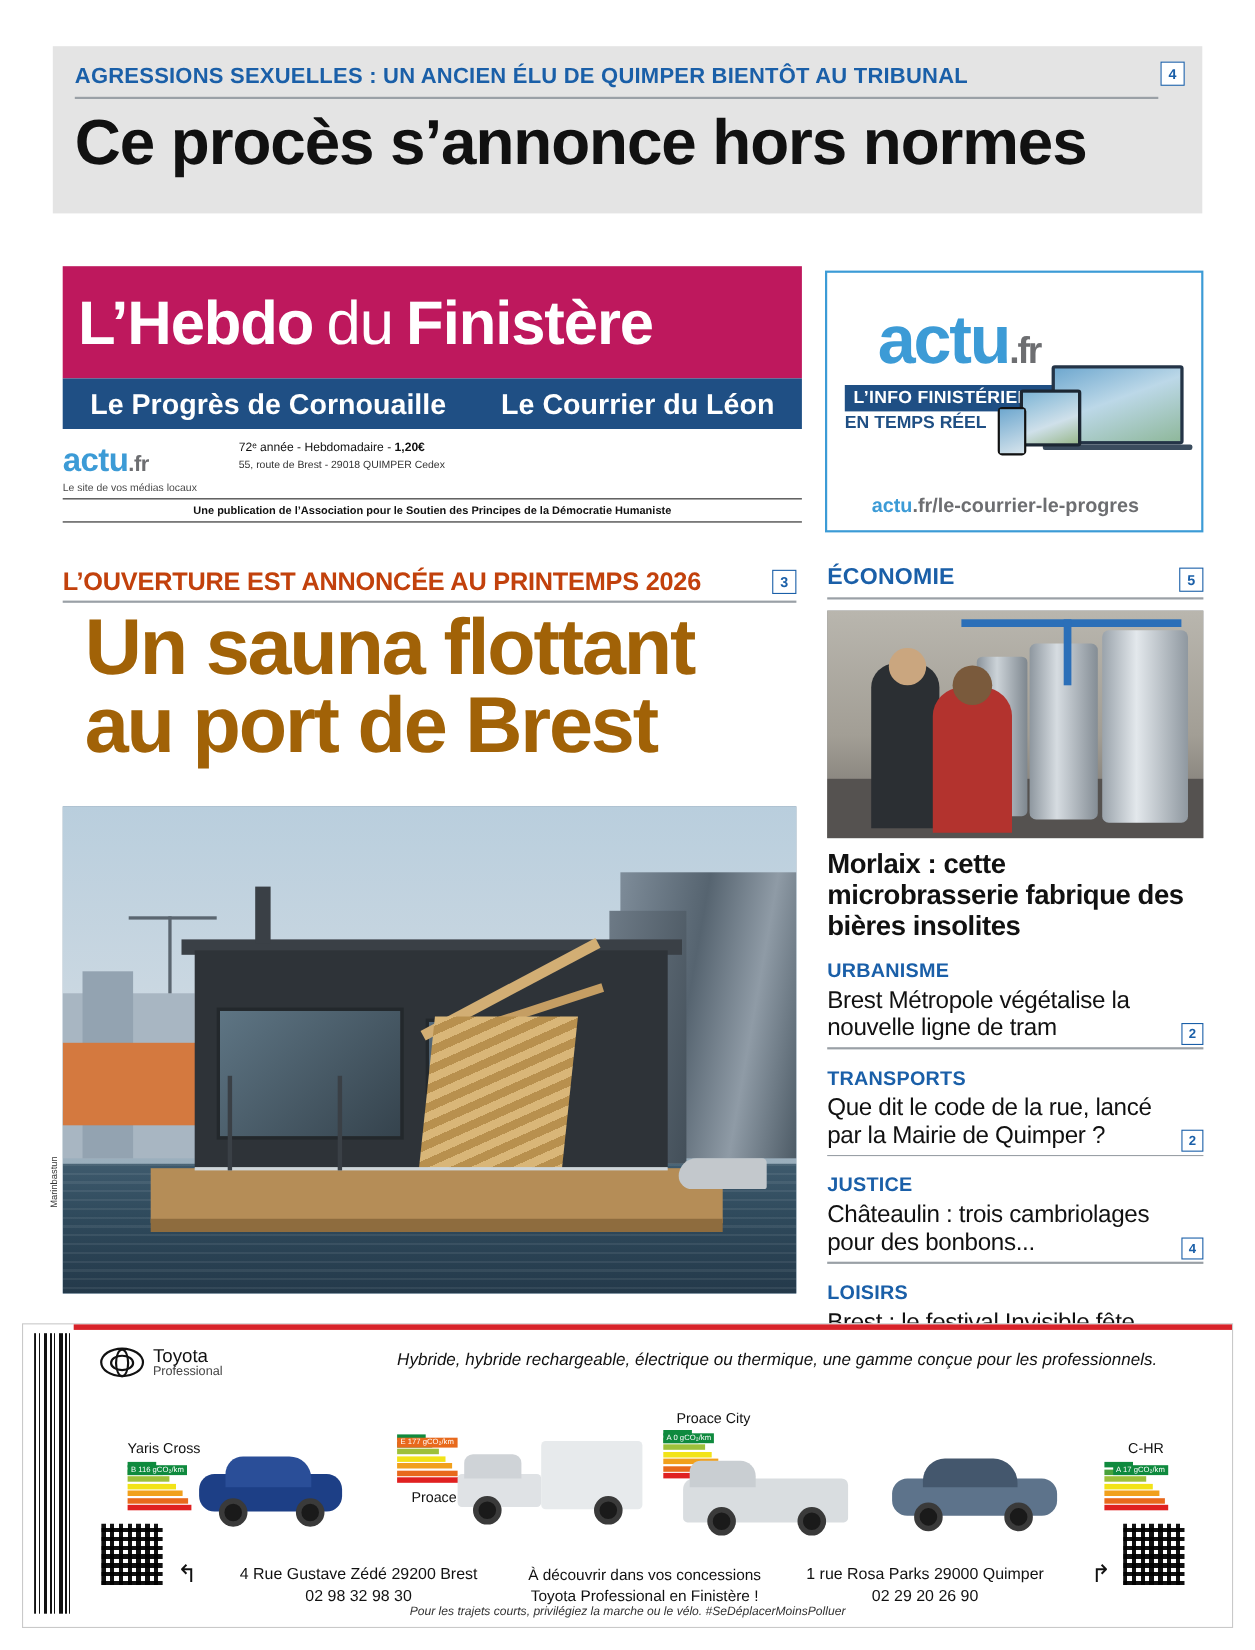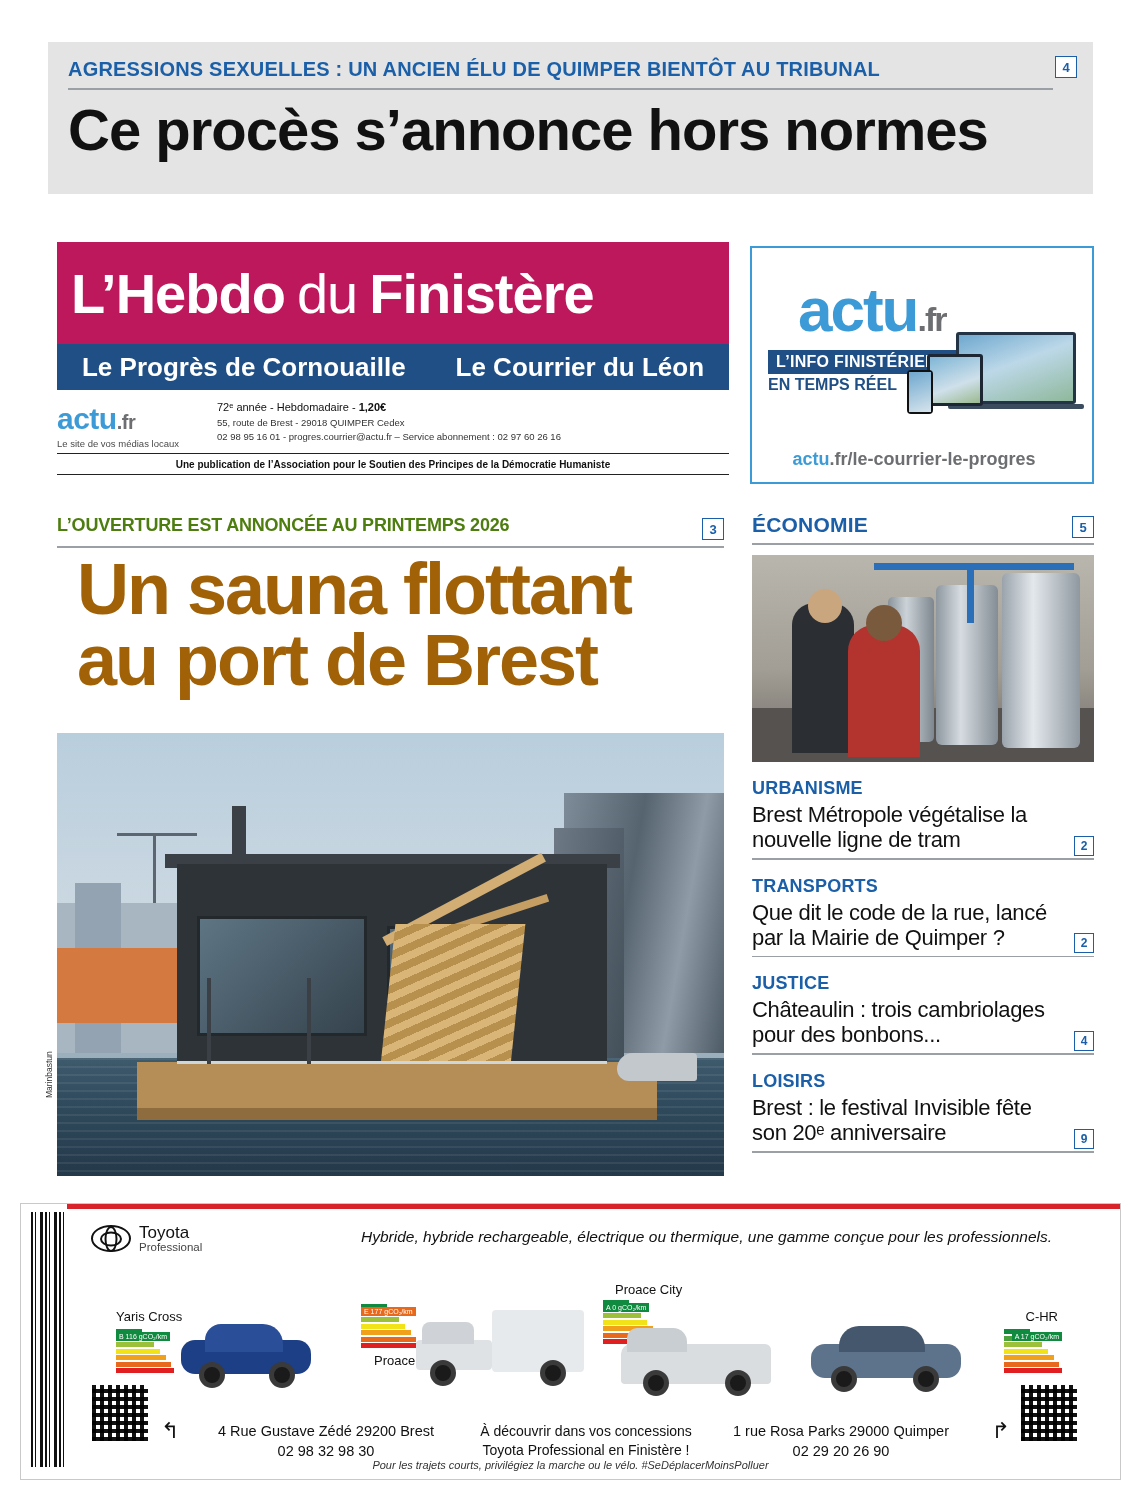--- a/index.html
+++ b/index.html
@@ -89,21 +89,21 @@
   .dev-phone .scr { width:100%; height:100%; background:linear-gradient(160deg,#6fa8cf,#d6e4ec); }
   .actubox .foot {
     position:absolute; left:0; right:16px; bottom:12px; text-align:center;
     font-size:18px; color:#6d6e71; font-weight:bold;
   }
   .actubox .foot .a { color:#3c9bd6; }
 
   
   .lead-kicker {
     position:absolute; left:57px; top:515px; width:600px;
-    color:#4d7c0f; font-size:18px; font-weight:bold; letter-spacing:-0.2px;
+    color:#c2410c; font-size:23px; font-weight:bold; letter-spacing:-0.2px;
   }
   .lead-page {
     position:absolute; left:702px; top:518px; width:22px; height:22px;
     border:1px solid #1a5fa8; color:#1a5fa8; font-size:13px; font-weight:bold;
     display:flex; align-items:center; justify-content:center;
   }
   .lead-rule { position:absolute; left:57px; top:546px; width:667px; height:2px; background:#9aa0a6;}
   .lead-title {
     position:absolute; left:57px; top:554px; width:680px;
     font-size:72px; font-weight:bold; color:#a16207; line-height:0.98; letter-spacing:-2px;margin-left:20px;
@@ -254,21 +254,20 @@
       <span>Le Courrier du Léon</span>
     </div>
     <div class="mast-info">
       <div class="mast-logo">
         <div class="actu"><span>actu</span><span class="dot">.fr</span></div>
         <div class="tag">Le site de vos médias locaux</div>
       </div>
       <div class="mast-meta">
         <div class="l2"><span>72ᵉ année - Hebdomadaire - </span><b>1,20€</b></div>
         <div class="small">55, route de Brest - 29018 QUIMPER Cedex</div>
-        <div class="small">02 98 95 16 01 - progres.courrier@actu.fr – Service abonnement : 02 97 60 26 16</div>
       </div>
     </div>
     <div class="mast-assoc">Une publication de l’Association pour le Soutien des Principes de la Démocratie Humaniste</div>
   </div>
 
   <div class="actubox">
     <div class="big"><span>actu</span><span class="dotfr">.fr</span></div>
     <div class="lbl1">L’INFO FINISTÉRIENNE</div>
     <div class="lbl2">EN TEMPS RÉEL</div>
     <div class="devices">
@@ -334,20 +333,21 @@
       <div class="bp-tank2"></div>
       <div class="bp-tank1"></div>
       <div class="bp-pipe"></div>
       <div class="bp-pipe2"></div>
       <div class="bp-p1"></div>
       <div class="bp-p1h"></div>
       <div class="bp-p2"></div>
       <div class="bp-p2h"></div>
     </div>
 
+    <div class="rc-headline">Morlaix : cette microbrasserie fabrique des bières insolites</div>
 
     <div class="rc-item">
       <div class="cat">URBANISME</div>
       <div class="txt">Brest Métropole végétalise la nouvelle ligne de tram</div>
       <div class="pg">2</div>
       <div class="line"></div>
     </div>
 
     <div class="rc-item">
       <div class="cat">TRANSPORTS</div>

